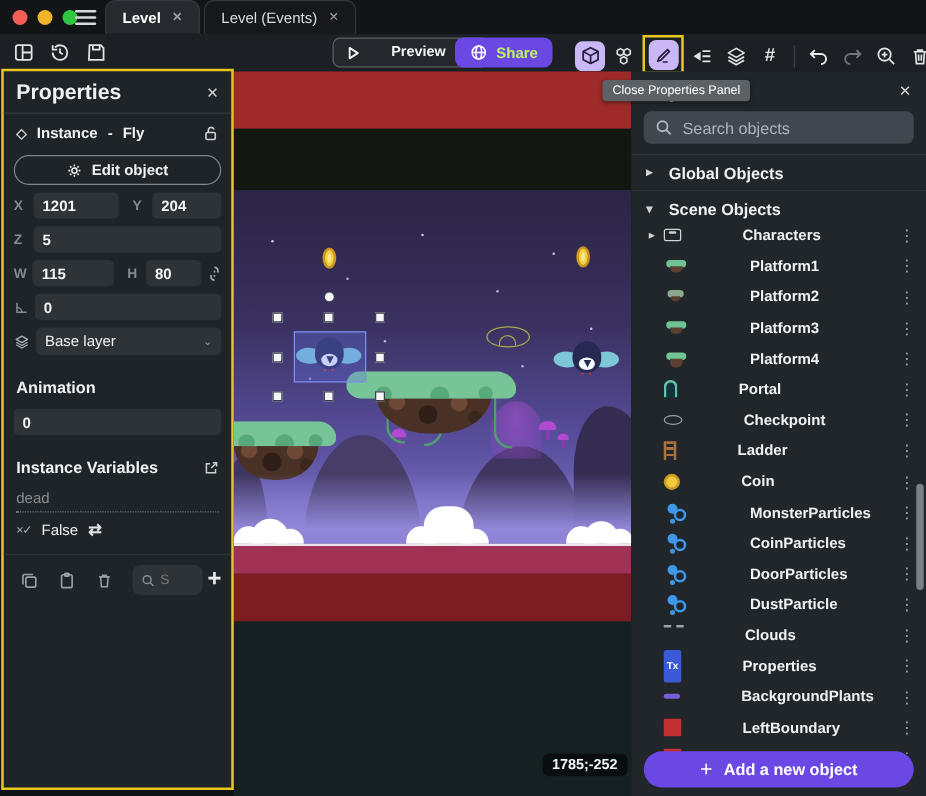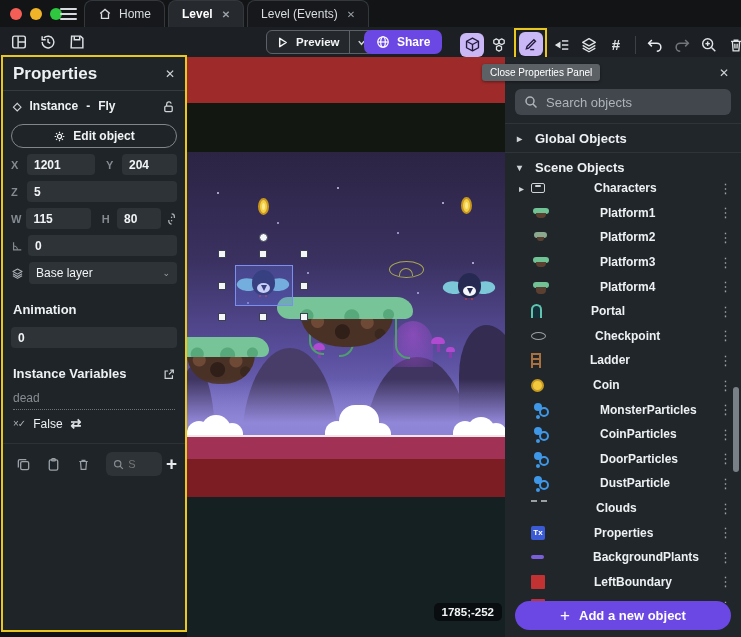--- a/index.html
+++ b/index.html
@@ -18,23 +18,23 @@
   .tab { height:27px; display:flex; align-items:center; gap:7px; padding:0 13px; border:1px solid #34383d; border-bottom:none; border-radius:8px 8px 0 0; background:#16181b; color:#d9dde0; font-size:12px; margin-right:3px; }
   .tab.active { background:#26292e; color:#fff; font-weight:bold; }
   .tab .tclose { color:#9aa1a7; font-size:10px; margin-left:2px; }
   .homeicon { width:14px; height:14px; }
 
   
   .toolbar { position:absolute; left:0; top:27px; width:741px; height:30px; background:#1c2024; }
   .icnbtn { width:22px; height:22px; display:flex; align-items:center; justify-content:center; color:#dfe3e6; }
   .tools-left { position:absolute; left:8px; top:4px; display:flex; gap:7px; }
   .btn-preview { position:absolute; left:266px; top:3px; height:24px; display:flex; align-items:center; background:#24272c; border:1px solid #5c6167; border-radius:6px; color:#f2f4f5; font-size:11.5px; font-weight:bold; }
-  .btn-preview .main { display:flex; align-items:center; gap:7px; padding:0 10px 0 9px; }
+  .btn-preview .main { display:flex; align-items:center; gap:24px; padding:0 10px 0 9px; }
   .btn-preview .drop { border-left:1px solid #5c6167; padding:0 6px; height:100%; display:flex; align-items:center; }
-  .btn-share { position:absolute; left:364px; top:3px; height:24px; padding:0 12px; display:flex; align-items:center; gap:7px; background:#6b47e4; border-radius:7px; color:#ffffff; font-size:12px; font-weight:bold; }
+  .btn-share { position:absolute; left:364px; top:3px; height:24px; padding:0 12px; display:flex; align-items:center; gap:7px; background:#6b47e4; border-radius:7px; color:#bef264; font-size:12px; font-weight:bold; }
   .tools-right { position:absolute; left:460px; top:3px; display:flex; align-items:center; gap:3px; }
   .tool { width:24px; height:24px; display:flex; align-items:center; justify-content:center; color:#dfe3e6; border-radius:6px; }
   .tool.activebg { background:#c9b8f5; color:#241a3c; }
   .pencilbox { width:33px; height:31px; margin-top:-2px; border:2px solid #e9c71f; display:flex; align-items:center; justify-content:center; }
   .tdivider { width:1px; height:18px; background:#3c4146; margin:0 4px; }
   .grid-glyph { font-size:15px; font-weight:bold; }
   .dim { opacity:.42; }
 
   
   .props { position:absolute; left:1px; top:55px; width:186px; height:577px; background:#1f2428; border:2px solid #e9c71f; z-index:6; color:#eef1f3; }
@@ -137,21 +137,21 @@
   .t-platform2:before { background:#8aa98f; width:13px; left:3px; }
   .t-platform2:after { content:""; position:absolute; left:6px; top:9px; width:7px; height:4px; background:#5b4032; border-radius:0 0 3px 3px; }
   .t-platform4:after { content:""; position:absolute; left:5px; top:9px; width:10px; height:7px; background:#5b4032; border-radius:0 0 4px 4px; }
   .t-portal { width:11px; height:14px; border:2px solid #5fc4b0; border-bottom:none; border-radius:6px 6px 0 0; background:#14303a; }
   .t-checkpoint { width:15px; height:8px; border:1.5px solid #9ba1a6; border-radius:50%; }
   .t-ladder { width:10px; height:15px; border-left:2px solid #a9713d; border-right:2px solid #a9713d; background:repeating-linear-gradient(180deg,#a9713d 0 2px,transparent 2px 5px); }
   .t-coin { width:13px; height:13px; border-radius:50%; background:#f2c83e; border:2px solid #c59b22; }
   .t-particles:before { content:""; position:absolute; left:3px; top:2px; width:8px; height:8px; border-radius:50%; background:#3f97e8; box-shadow:0 10px 0 -2px #3f97e8; }
   .t-particles:after { content:""; position:absolute; right:2px; bottom:2px; width:6px; height:6px; border-radius:50%; border:2px solid #3f97e8; }
   .t-clouds { width:16px; border-top:2px dashed #9aa0a6; margin-top:2px; }
-  .t-text { width:14px; height:14px; background:#3b5bd6; border-radius:2px; color:#fff; font-size:8px; font-weight:bold; display:flex; align-items:center; justify-content:center; }
+  .t-text { width:14px; height:26px; background:#3b5bd6; border-radius:2px; color:#fff; font-size:8px; font-weight:bold; display:flex; align-items:center; justify-content:center; }
   .t-plants { width:13px; height:4px; background:#7b5fd8; border-radius:2px; }
   .t-boundary { width:14px; height:14px; background:#c23232; border-radius:1px; }
 
   
   .tooltip { position:absolute; left:482px; top:64px; background:#5c6165; color:#fff; font-size:10px; padding:3px 8px; border-radius:3px; z-index:20; box-shadow:0 1px 3px rgba(0,0,0,.4); }
 
   svg { display:block; }
 </style>
 </head>
 <body>
@@ -163,27 +163,20 @@
       <span class="light r"></span>
       <span class="light y"></span>
       <span class="light g"></span>
     </div>
     <div class="burger">
         <span></span>
         <span></span>
         <span></span>
       </div>
     <div class="tabs">
-      <div class="tab">
-        <svg class="homeicon" viewBox="0 0 16 16" fill="none" stroke="#d9dde0" stroke-width="1.5">
-            <path d="M2.5 7.5 8 2.8l5.5 4.7"></path>
-            <path d="M4 7v6h8V7"></path>
-          </svg>
-        <span>Home</span>
-      </div>
       <div class="tab active">
         <span>Level</span>
         <span class="tclose">✕</span>
       </div>
       <div class="tab">
         <span>Level (Events)</span>
         <span class="tclose">✕</span>
       </div>
     </div>
   </div>

